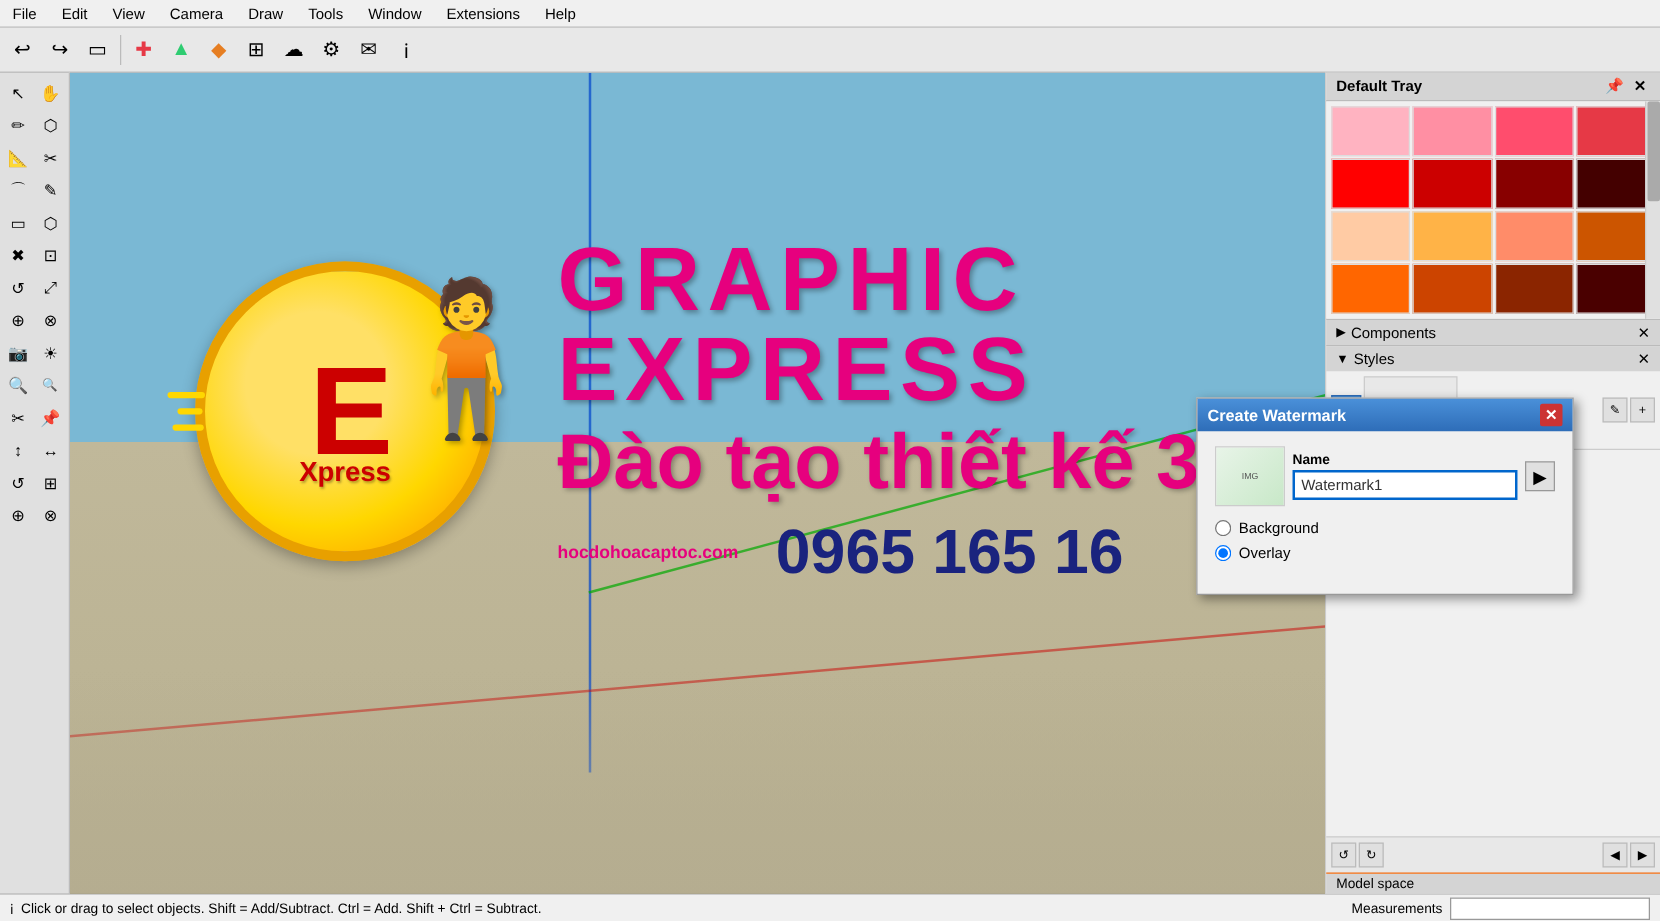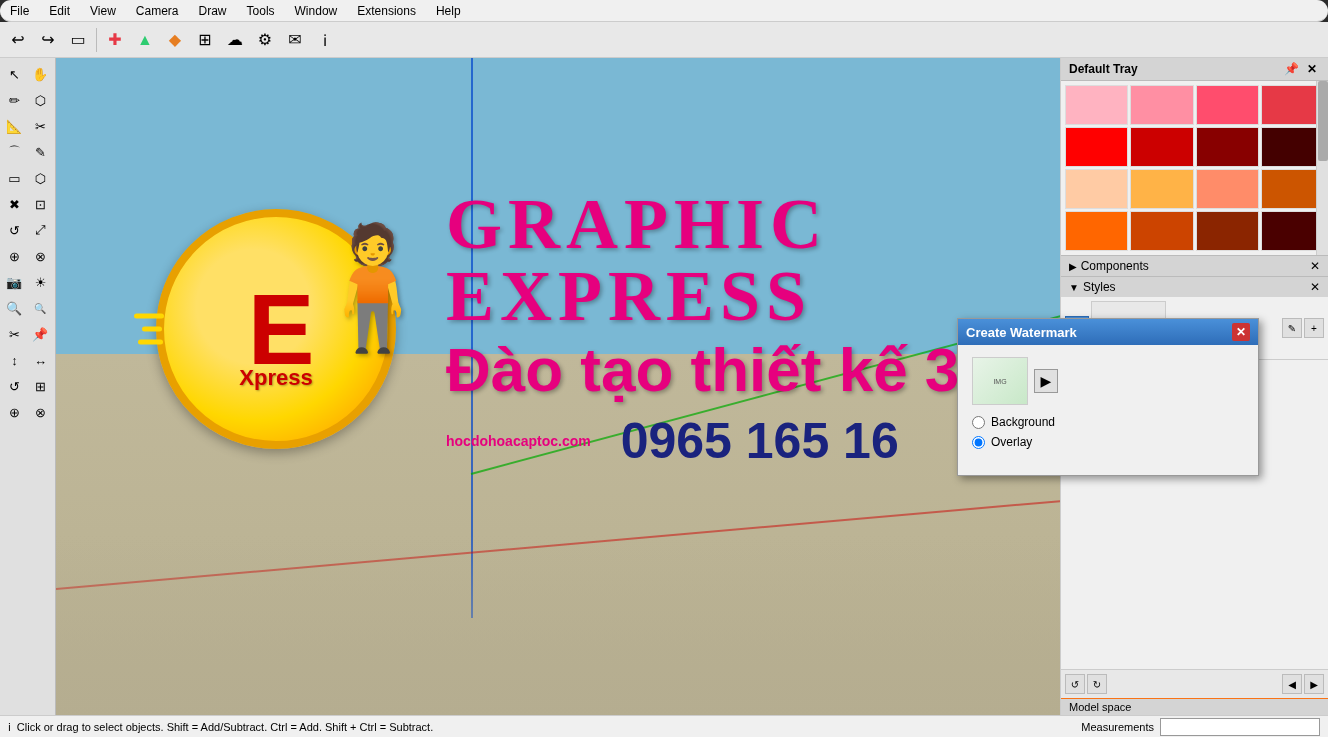--- a/index.html
+++ b/index.html
@@ -1,21 +1,21 @@
 <!DOCTYPE html>
 <html><head>
   <meta charset="utf-8">
   <style>
     * { margin: 0; padding: 0; box-sizing: border-box; }
     body { width: 1328px; height: 737px; overflow: hidden; font-family: 'Segoe UI', Arial, sans-serif; background: #2c2c2c; position: relative; }
 
     
     #menubar {
       width: 100%; height: 22px; background: #f0f0f0; display: flex; align-items: center;
-      font-size: 12px; border-bottom: 1px solid #ccc; position: relative; z-index: 10; border-radius: 11px;
+      font-size: 12px; border-bottom: 1px solid #ccc; position: relative; z-index: 10;
     }
     .menu-item {
       padding: 2px 10px; cursor: pointer; color: #000;
     }
 
     
     #toolbar {
       width: 100%; height: 36px; background: #e8e8e8; border-bottom: 1px solid #ccc;
       display: flex; align-items: center; padding: 0 4px; gap: 2px; position: relative; z-index: 10;
     }
@@ -294,21 +294,21 @@
 
           <div style="font-size:100px; font-weight:900; color:#cc0000; font-family:Impact,sans-serif; line-height:1; margin-left:10px;">E</div>
 
           <div style="position:absolute; bottom:50px; left:50%; transform:translateX(-50%); font-size:22px; font-weight:900; color:#cc0000; font-family:Arial Black,sans-serif; white-space:nowrap; text-shadow:1px 1px 2px rgba(0,0,0,0.3);">Xpress</div>
 
           <div style="position:absolute; right:-60px; top:10px; font-size:120px; line-height:1; filter:drop-shadow(2px 2px 2px rgba(0,0,0,0.3));">🧍</div>
         </div>
       </div>
 
       <div style="display:flex; flex-direction:column; gap:4px; margin-left:40px;">
-        <div style="font-size:72px; font-weight:900; color:#e6007e; font-family:Liberation Serif, serif; letter-spacing:6px; text-shadow:2px 2px 4px rgba(0,0,0,0.3); line-height:1;">GRAPHIC EXPRESS</div>
+        <div style="font-size:72px; font-weight:900; color:#e6007e; font-family:Liberation Sans, sans-serif; letter-spacing:6px; text-shadow:2px 2px 4px rgba(0,0,0,0.3); line-height:1;">GRAPHIC EXPRESS</div>
         <div style="font-size:62px; font-weight:900; color:#e6007e; font-family:Arial Black,sans-serif; line-height:1.1; text-shadow:2px 2px 4px rgba(0,0,0,0.3);">
           <span>Đào tạo thiết kế 3D</span>
         </div>
         <div style="display:flex; align-items:center; gap:30px; margin-top:4px;">
           <div style="font-size:14px; color:#e6007e; font-weight:bold;">hocdohoacaptoc.com</div>
           <div style="font-size:50px; font-weight:900; color:#1a237e; font-family:Arial Black,sans-serif;">0965 165 16</div>
         </div>
       </div>
     </div>
 
@@ -420,20 +420,24 @@
     </div>
 
     <div class="dialog-body">
 
       <div style="display:flex; align-items:center; gap:6px; margin-bottom:10px;">
 
         <div class="dialog-image-preview">
           <div style="width:100%; height:100%; background:linear-gradient(135deg, #e8f4e8, #c8e8c8); display:flex; align-items:center; justify-content:center; font-size:7px; color:#555; text-align:center;">IMG</div>
         </div>
 
+        <div style="display:flex; flex-direction:column; flex:1; gap:2px;">
+          <label style="font-size:11px; font-weight:bold;">Name</label>
+          <input class="dialog-name-input" type="text" value="Watermark1" style="">
+        </div>
 
         <div class="dialog-browse-btn">▶</div>
       </div>
 
 
       <div class="dialog-radio-group">
         <div class="radio-item">
           <input type="radio" name="placement" id="bg-radio" style="">
           <label for="bg-radio">Background</label>
         </div>

